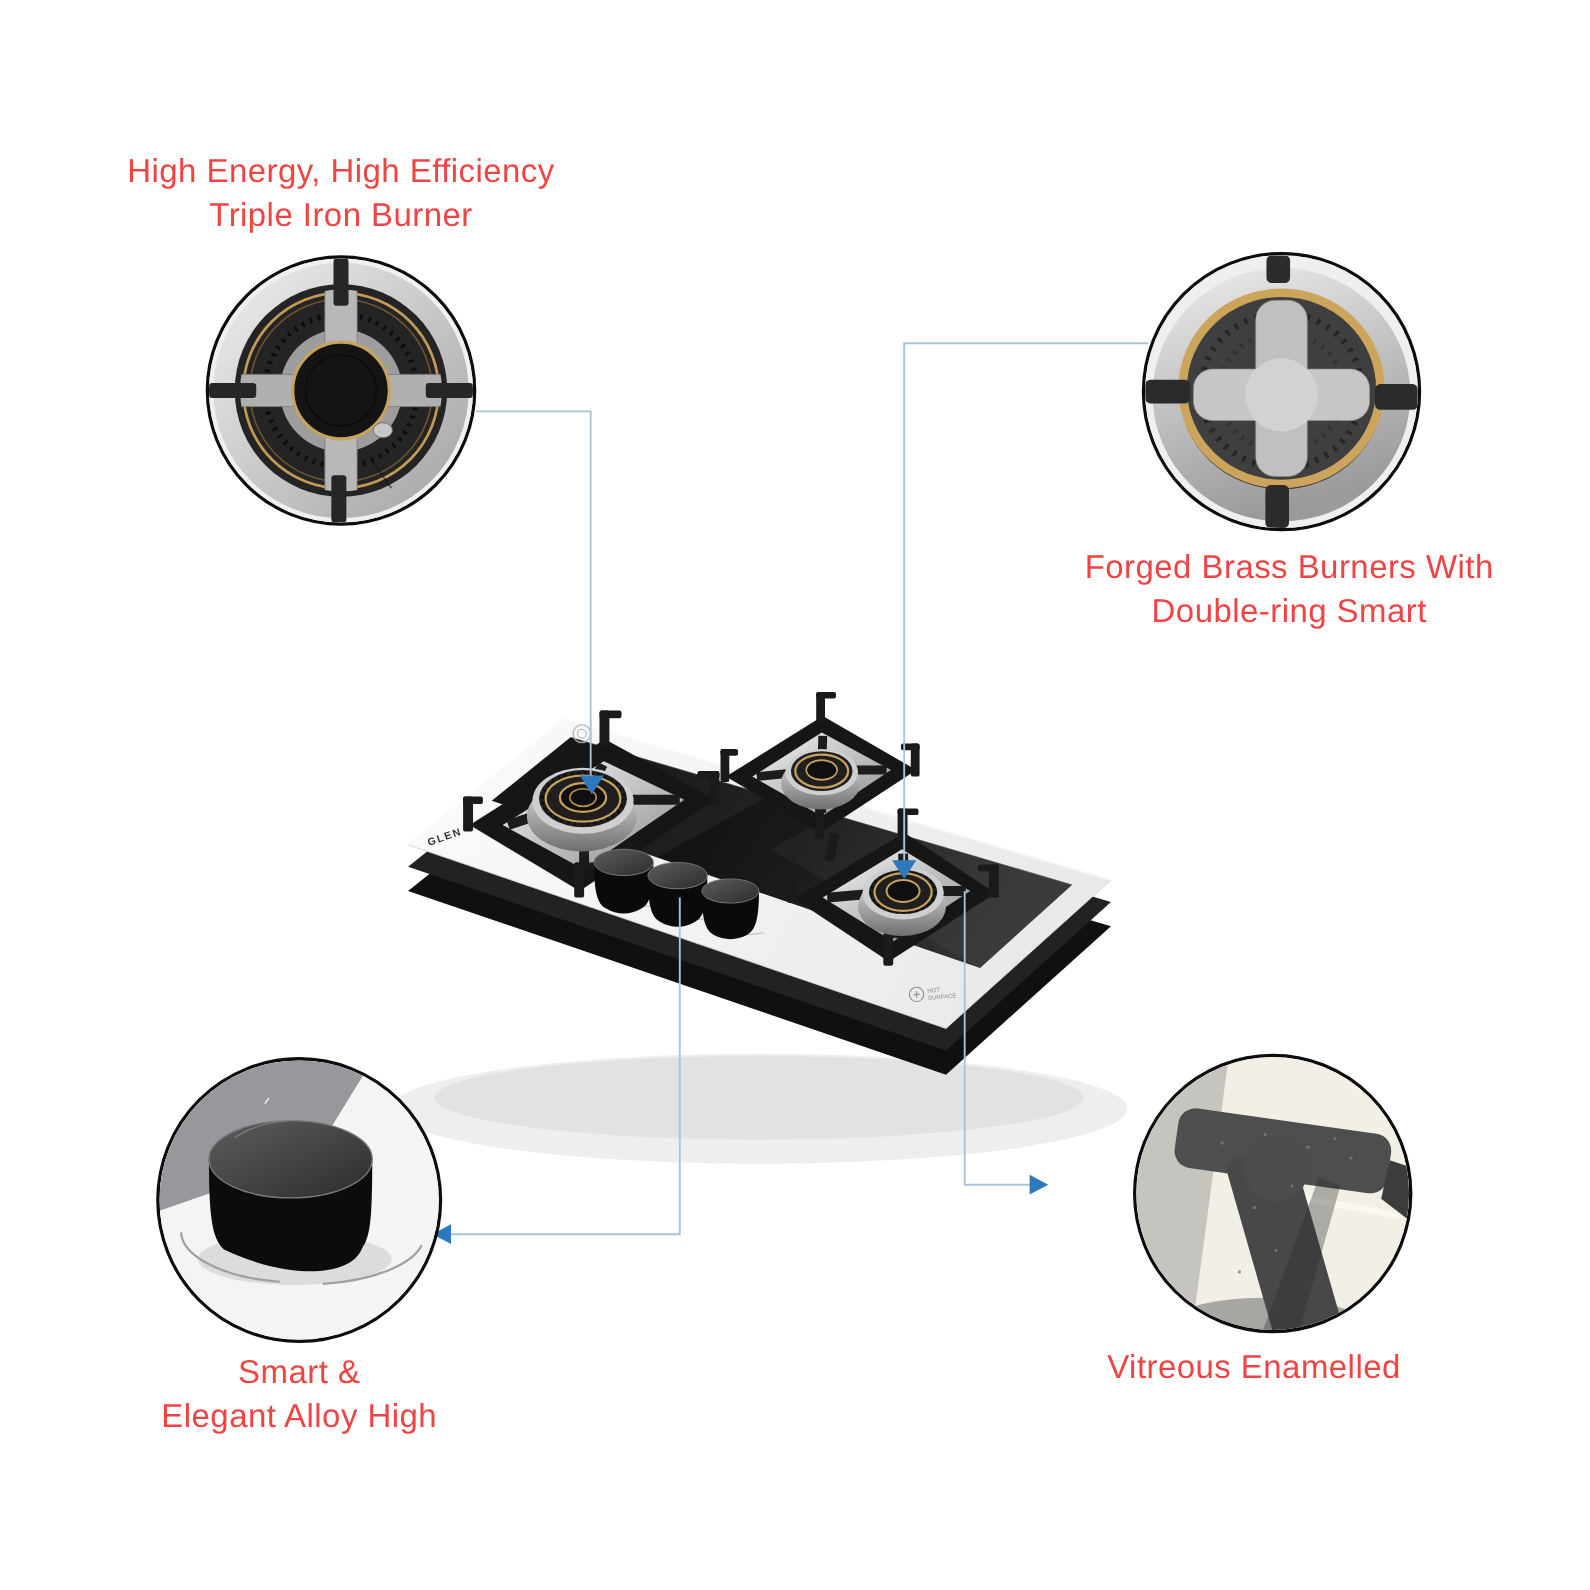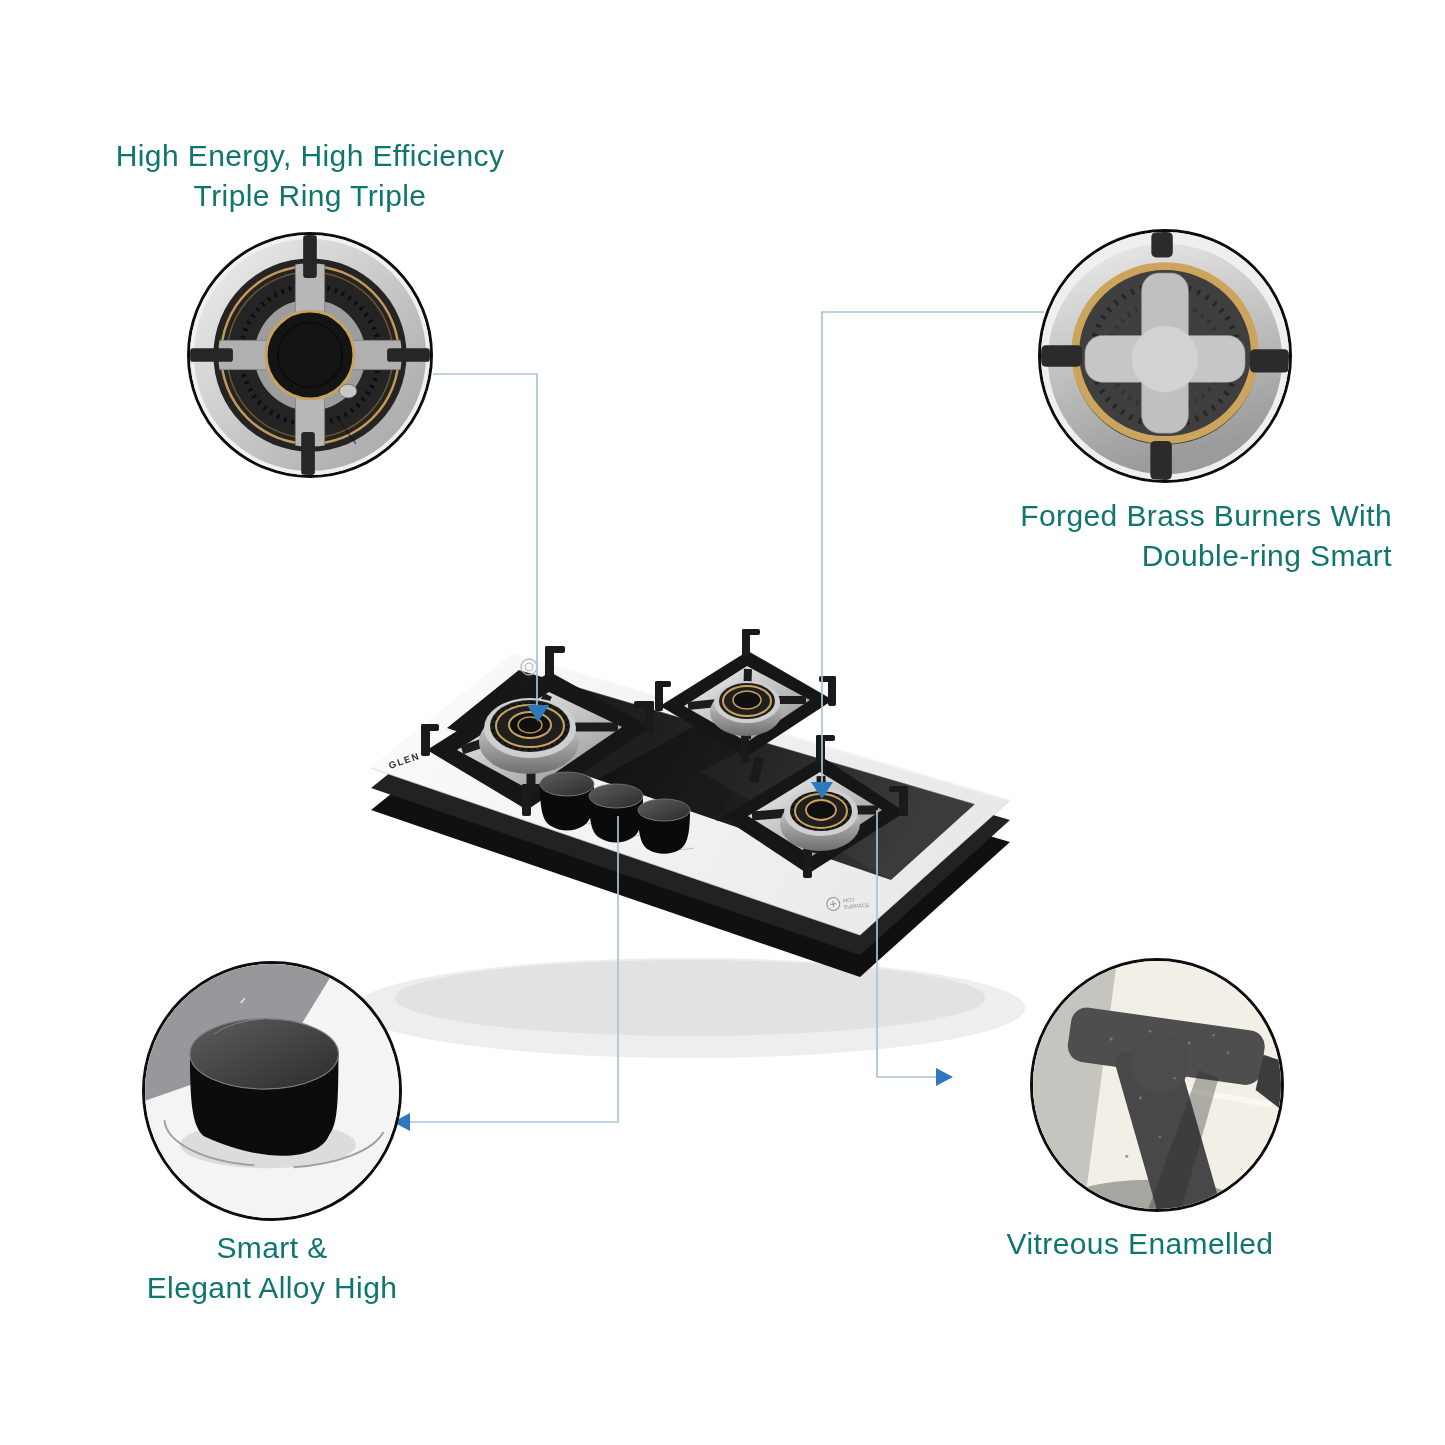--- a/index.html
+++ b/index.html
@@ -2,21 +2,21 @@
 <html><head>
 <meta charset="utf-8">
 <style>
   html,body{margin:0;padding:0;background:#ffffff;}
   .canvas{position:relative;width:1445px;height:1445px;background:#ffffff;overflow:hidden;
           font-family:"Liberation Sans",sans-serif;}
   .hob-layer{position:absolute;left:0;top:0;width:1445px;height:1445px;}
   .callout-circle{position:absolute;border-radius:50%;border:3px solid #0d0d0d;overflow:hidden;
                   background:#f0f0f0;box-sizing:border-box;}
   .callout-circle svg{display:block;width:100%;height:100%;}
-  .feature-label{position:absolute;text-align:center;color:#0f766e;font-size:30px;line-height:40px;
+  .feature-label{position:absolute;text-align:center;color:#ef4444;font-size:30px;line-height:40px;
                  letter-spacing:0.4px;font-weight:400;}
   .feature-label span{display:block;}
 </style>
 </head>
 <body>
 
 <div class="canvas">
 
   <svg class="hob-layer" viewBox="0 0 1445 1445">
     <defs>
@@ -188,21 +188,21 @@
       <path d="M877,810 L877,1077 L937,1077" stroke="#a9c4d8"></path>
     </g>
     <polygon points="527,705 549,705 538,722" fill="#2e78bd"></polygon>
     <polygon points="811,782 833,782 822,799" fill="#2e78bd"></polygon>
     <polygon points="410,1113 410,1131 393,1122" fill="#2e78bd"></polygon>
     <polygon points="936,1068 936,1086 953,1077" fill="#2e78bd"></polygon>
   </svg>
 
   <div class="feature-label" style="left:60px;top:136px;width:500px;">
     <span>High Energy, High Efficiency</span>
-    <span>Triple Ring Triple</span>
+    <span>Triple Iron Burner</span>
   </div>
   <div class="callout-circle" style="left:187px;top:232px;width:246px;height:246px;">
     <svg viewBox="0 0 246 246">
       <defs>
         <linearGradient id="steelTL" x1="0" y1="0" x2="1" y2="1">
           <stop offset="0" stop-color="#f0f0f0"></stop>
             <stop offset="1" stop-color="#a2a2a2"></stop>
         </linearGradient>
         <clipPath id="clipTL">
             <circle cx="123" cy="123" r="94"></circle>
@@ -253,21 +253,21 @@
         <circle cx="127" cy="130" r="34" fill="#d2d2d2"></circle>
       </g>
       <g fill="#2b2b2b">
         <rect x="113" y="0" width="22" height="26" rx="5"></rect>
         <rect x="0" y="116" width="42" height="22" rx="5"></rect>
         <rect x="214" y="120" width="40" height="24" rx="5"></rect>
         <rect x="112" y="214" width="22" height="40" rx="5"></rect>
       </g>
     </svg>
   </div>
-  <div class="feature-label" style="left:952px;top:496px;width:440px;text-align:right;">
+  <div class="feature-label" style="left:952px;top:496px;width:440px;">
     <span>Forged Brass Burners With</span>
     <span>Double-ring Smart</span>
   </div>
 
   <div class="callout-circle" style="left:142px;top:961px;width:260px;height:260px;">
     <svg viewBox="0 0 260 260">
       <rect width="260" height="260" fill="#f4f4f4"></rect>
       <polygon points="0,0 198,0 160,62 92,108 0,140" fill="#98989c"></polygon>
       <ellipse cx="126" cy="185" rx="90" ry="24" fill="#c9c9c9" opacity="0.55"></ellipse>
       <path d="M20,160 A110 48 0 0 0 112,206" fill="none" stroke="#9f9f9f" stroke-width="2"></path>

